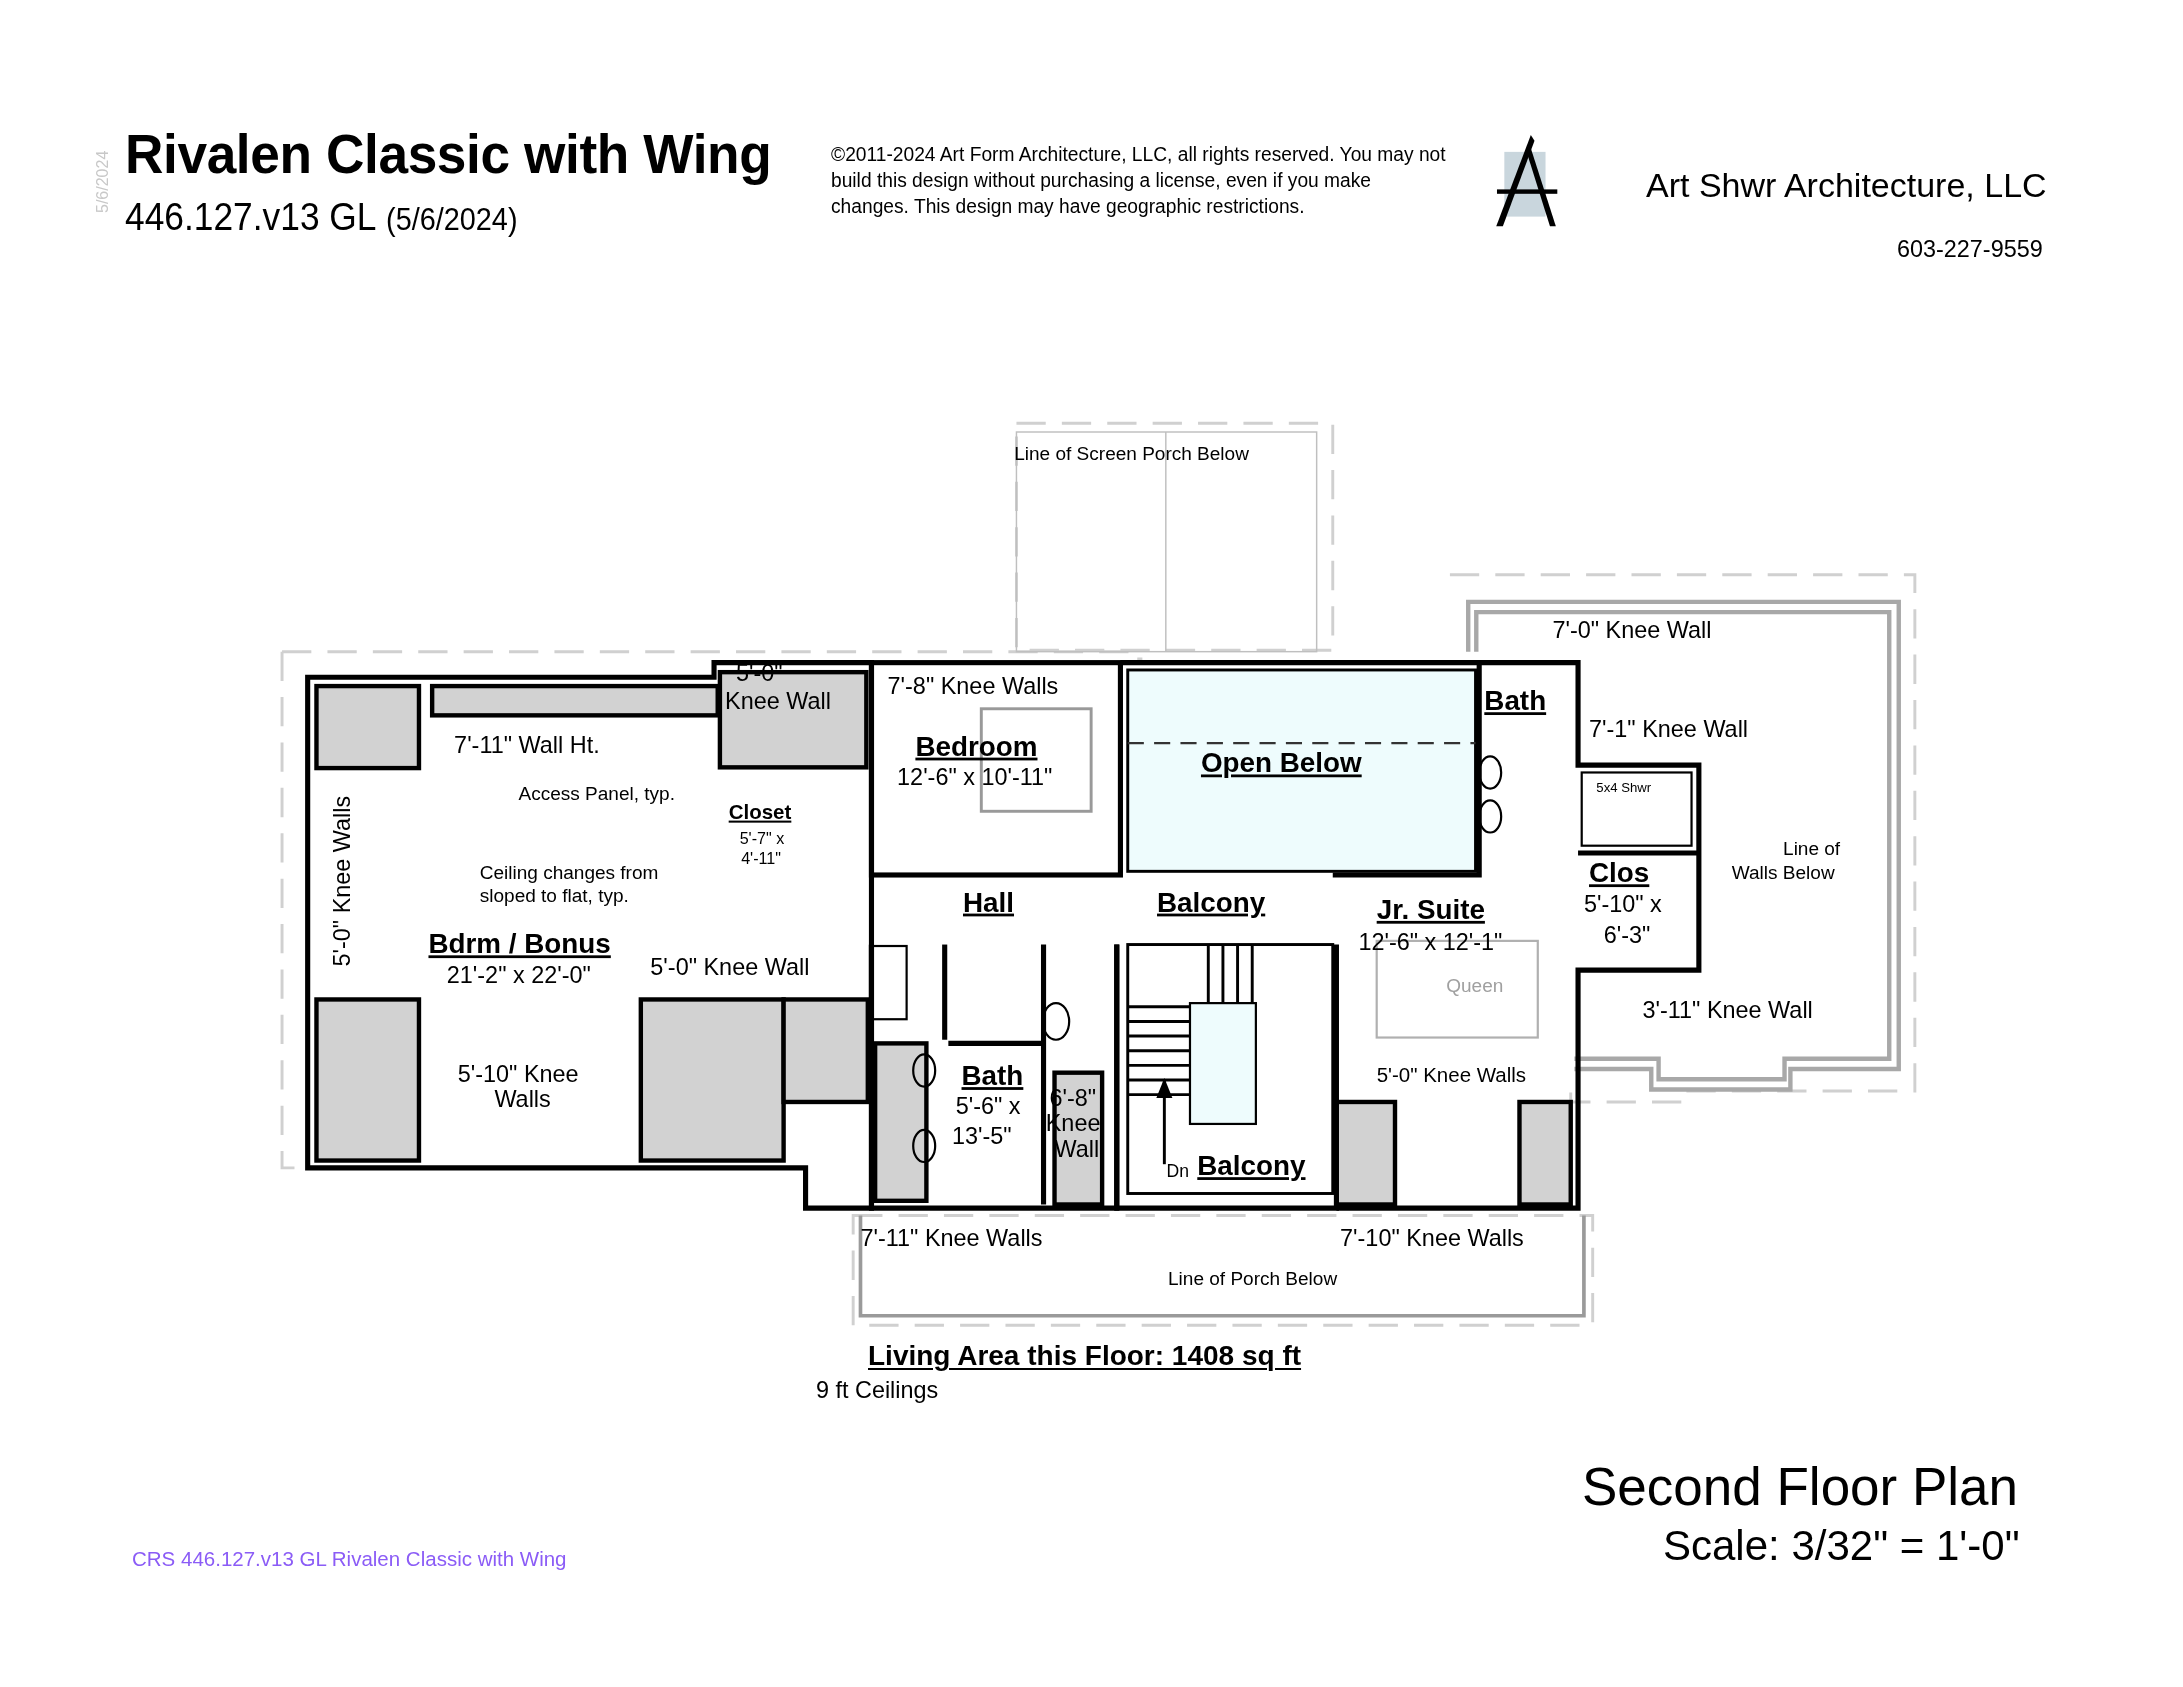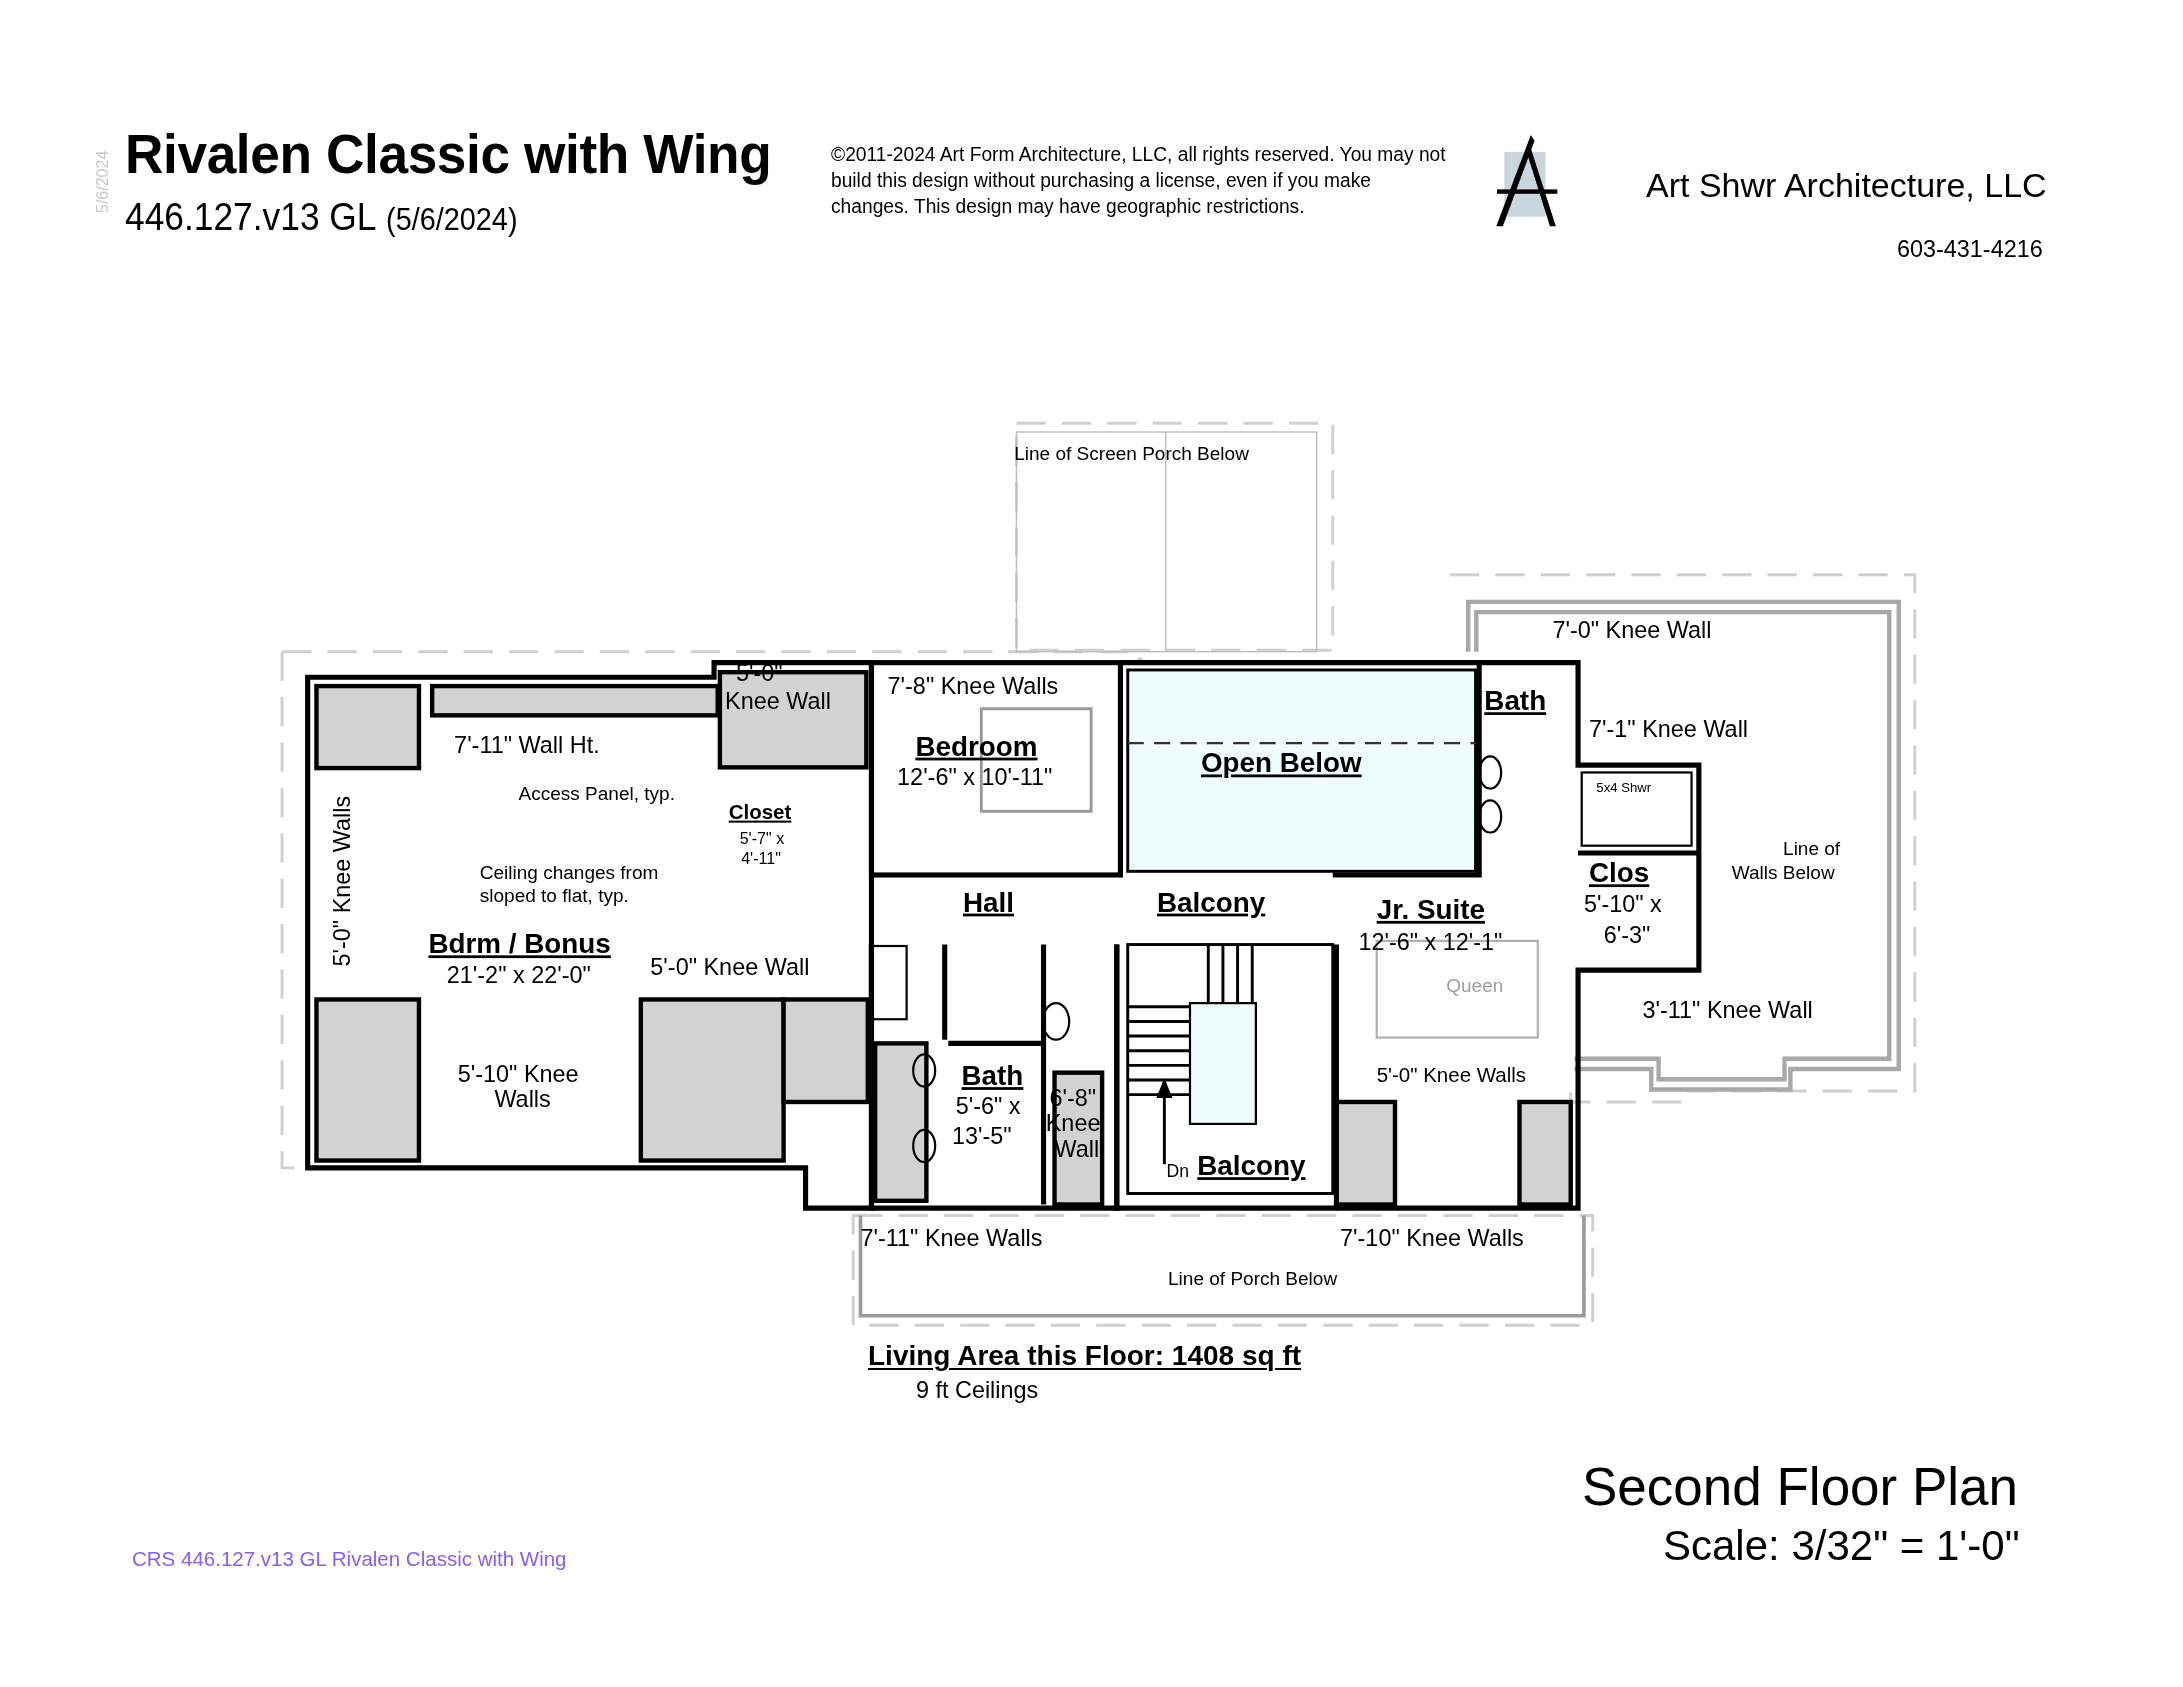--- a/index.html
+++ b/index.html
@@ -13,21 +13,21 @@
   .subtitle { left: 125px; top: 196px; font-size: 38px; transform: scaleX(0.93); transform-origin: left; }
   .subtitle .date { font-size: 31px; margin-left: 10.3px; }
   .copyright { left: 831px; top: 141px; font-size: 20px; line-height: 26px; white-space: normal; width: 645px; transform: scaleX(0.96); transform-origin: left; }
   .logo { left: 1494px; top: 132px; width: 81px; height: 103px; }
   .company { left: 1646px; top: 166px; font-size: 34px; }
   .phone { left: 1897px; top: 236px; font-size: 23.4px; }
   .plan-title { left: 1582px; top: 1456px; font-size: 53px; font-weight: normal; }
   .plan-scale { left: 1663px; top: 1522px; font-size: 42px; }
   .watermark { left: 132px; top: 1547px; font-size: 20.5px; color: #8b5cf6; }
   .living { left: 868px; top: 1340px; font-size: 28px; font-weight: bold; text-decoration: underline; text-decoration-thickness: 2.2px; text-underline-offset: 2.9px; }
-  .ceilings { left: 916px; top: 1377px; font-size: 23.4px; }
+  .ceilings { left: 816px; top: 1377px; font-size: 23.4px; }
   svg.plan { position: absolute; left: 0; top: 0; }
   .lbl { font-family: "Liberation Sans", sans-serif; fill: #000; }
   .room { font-weight: bold; text-decoration: underline; }
 </style>
 </head>
 <body>
 
 <div class="abs side-date">
     <span>5/6/2024</span>
   </div>
@@ -35,21 +35,21 @@
 <div class="abs subtitle"><span>446.127.v13 GL</span><span class="date">(5/6/2024)</span></div>
 <div class="abs copyright">©2011-2024 Art Form Architecture, LLC, all rights reserved. You may not build this design without purchasing a license, even if you make changes. This design may have geographic restrictions.</div>
 
 <svg class="abs logo" viewBox="0 0 110 140">
   <rect x="14" y="27" width="56" height="88" fill="#c9d6dd"></rect>
   <polygon points="50,4 55,12 12,128 3,128" fill="#000"></polygon>
   <polygon points="44,26 50,22 84,128 76,128" fill="#000"></polygon>
   <rect x="4" y="78" width="82" height="6" fill="#000"></rect>
 </svg>
 <div class="abs company">Art Shwr Architecture, LLC</div>
-<div class="abs phone">603-431-4216</div>
+<div class="abs phone">603-227-9559</div>
 
 <svg class="plan" width="2183" height="1687" viewBox="0 0 2981 2304">
   <defs>
     <marker id="arr" viewBox="0 0 10 10" refX="9" refY="5" markerWidth="7" markerHeight="7" orient="auto-start-reverse">
       <path d="M0,1 L10,5 L0,9 z" fill="#000"></path>
     </marker>
   </defs>
 
   <g fill="none" stroke="#d0d0d0" stroke-width="4" stroke-dasharray="40 22">
     <polyline points="385,890 1550,890 1550,900 1560,900"></polyline>

